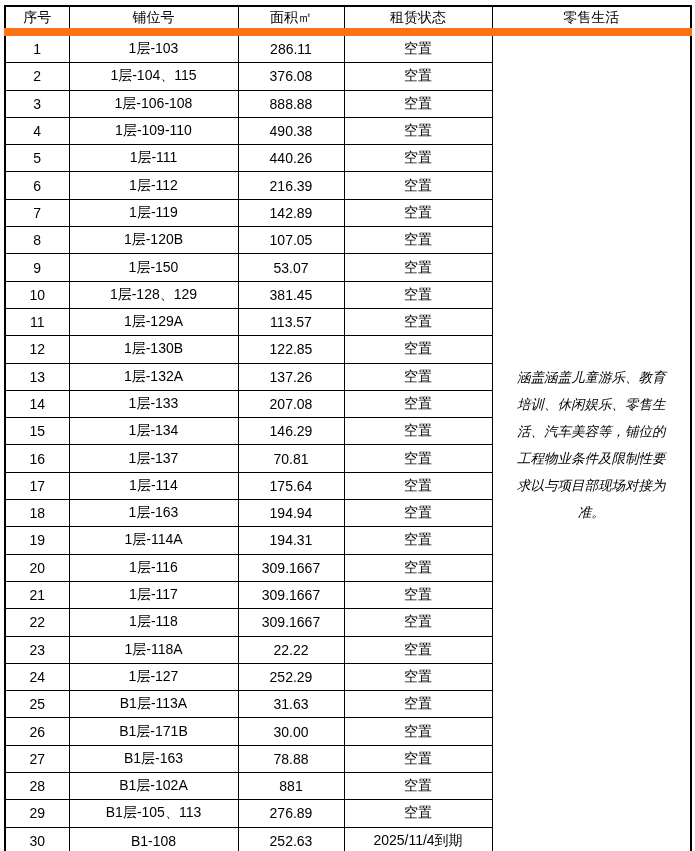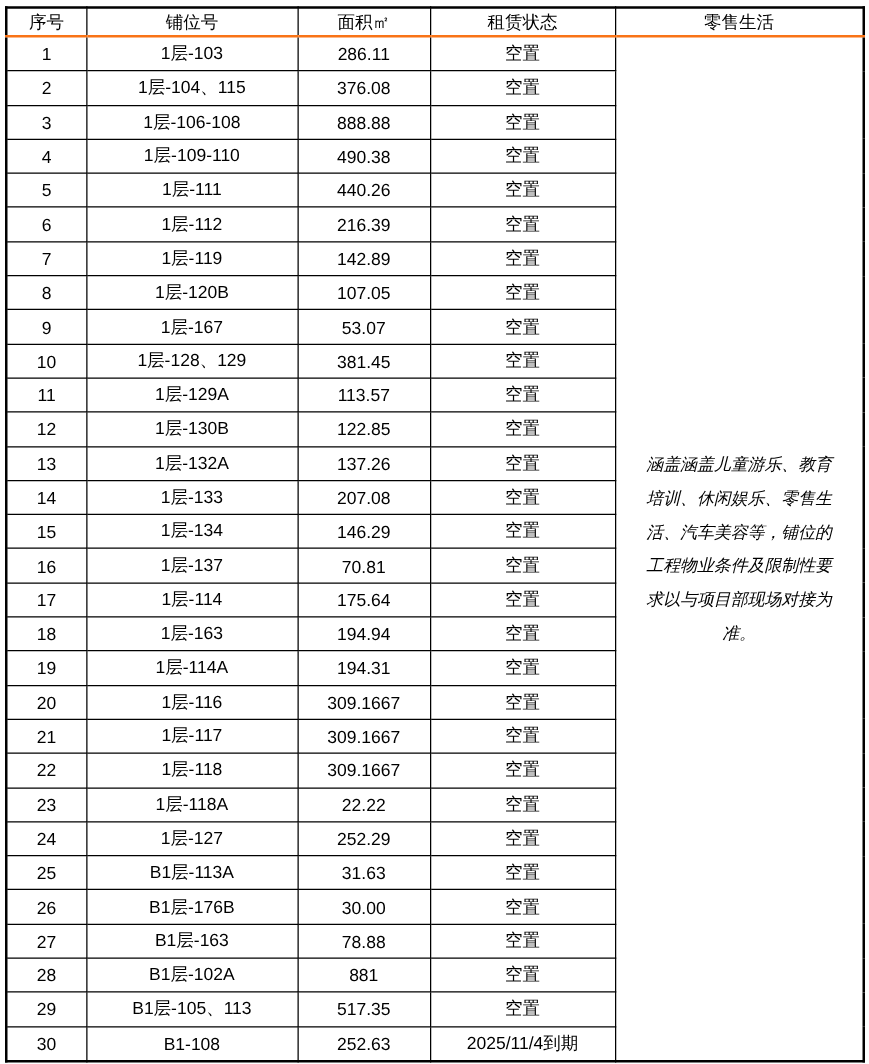--- a/index.html
+++ b/index.html
@@ -29,21 +29,21 @@
     text-align: center;
     vertical-align: middle;
     font-size: 14px;
     font-weight: normal;
     padding: 0;
     overflow: hidden;
     white-space: nowrap;
   }
   thead th {
     height: 21px;
-    border-bottom: 2px solid #f97316;
+    border-bottom: 8px solid #f97316;
   }
   tbody td {
     height: 26.3px;
   }
   td.c-merged {
     white-space: normal;
     font-size: 13.5px;
     line-height: 27px;
     padding: 0 21px;
     text-align: center;
@@ -117,21 +117,21 @@
     <td class="c-status">空置</td>
   </tr>
         <tr>
     <td class="c-no">8</td>
     <td class="c-unit">1层-120B</td>
     <td class="c-area">107.05</td>
     <td class="c-status">空置</td>
   </tr>
         <tr>
     <td class="c-no">9</td>
-    <td class="c-unit">1层-167</td>
+    <td class="c-unit">1层-150</td>
     <td class="c-area">53.07</td>
     <td class="c-status">空置</td>
   </tr>
         <tr>
     <td class="c-no">10</td>
     <td class="c-unit">1层-128、129</td>
     <td class="c-area">381.45</td>
     <td class="c-status">空置</td>
   </tr>
         <tr>
@@ -219,40 +219,40 @@
     <td class="c-status">空置</td>
   </tr>
         <tr>
     <td class="c-no">25</td>
     <td class="c-unit">B1层-113A</td>
     <td class="c-area">31.63</td>
     <td class="c-status">空置</td>
   </tr>
         <tr>
     <td class="c-no">26</td>
-    <td class="c-unit">B1层-176B</td>
+    <td class="c-unit">B1层-171B</td>
     <td class="c-area">30.00</td>
     <td class="c-status">空置</td>
   </tr>
         <tr>
     <td class="c-no">27</td>
     <td class="c-unit">B1层-163</td>
     <td class="c-area">78.88</td>
     <td class="c-status">空置</td>
   </tr>
         <tr>
     <td class="c-no">28</td>
     <td class="c-unit">B1层-102A</td>
     <td class="c-area">881</td>
     <td class="c-status">空置</td>
   </tr>
         <tr>
     <td class="c-no">29</td>
     <td class="c-unit">B1层-105、113</td>
-    <td class="c-area">517.35</td>
+    <td class="c-area">276.89</td>
     <td class="c-status">空置</td>
   </tr>
         <tr>
     <td class="c-no">30</td>
     <td class="c-unit">B1-108</td>
     <td class="c-area">252.63</td>
     <td class="c-status">2025/11/4到期</td>
   </tr>
       </tbody>
   </table>

